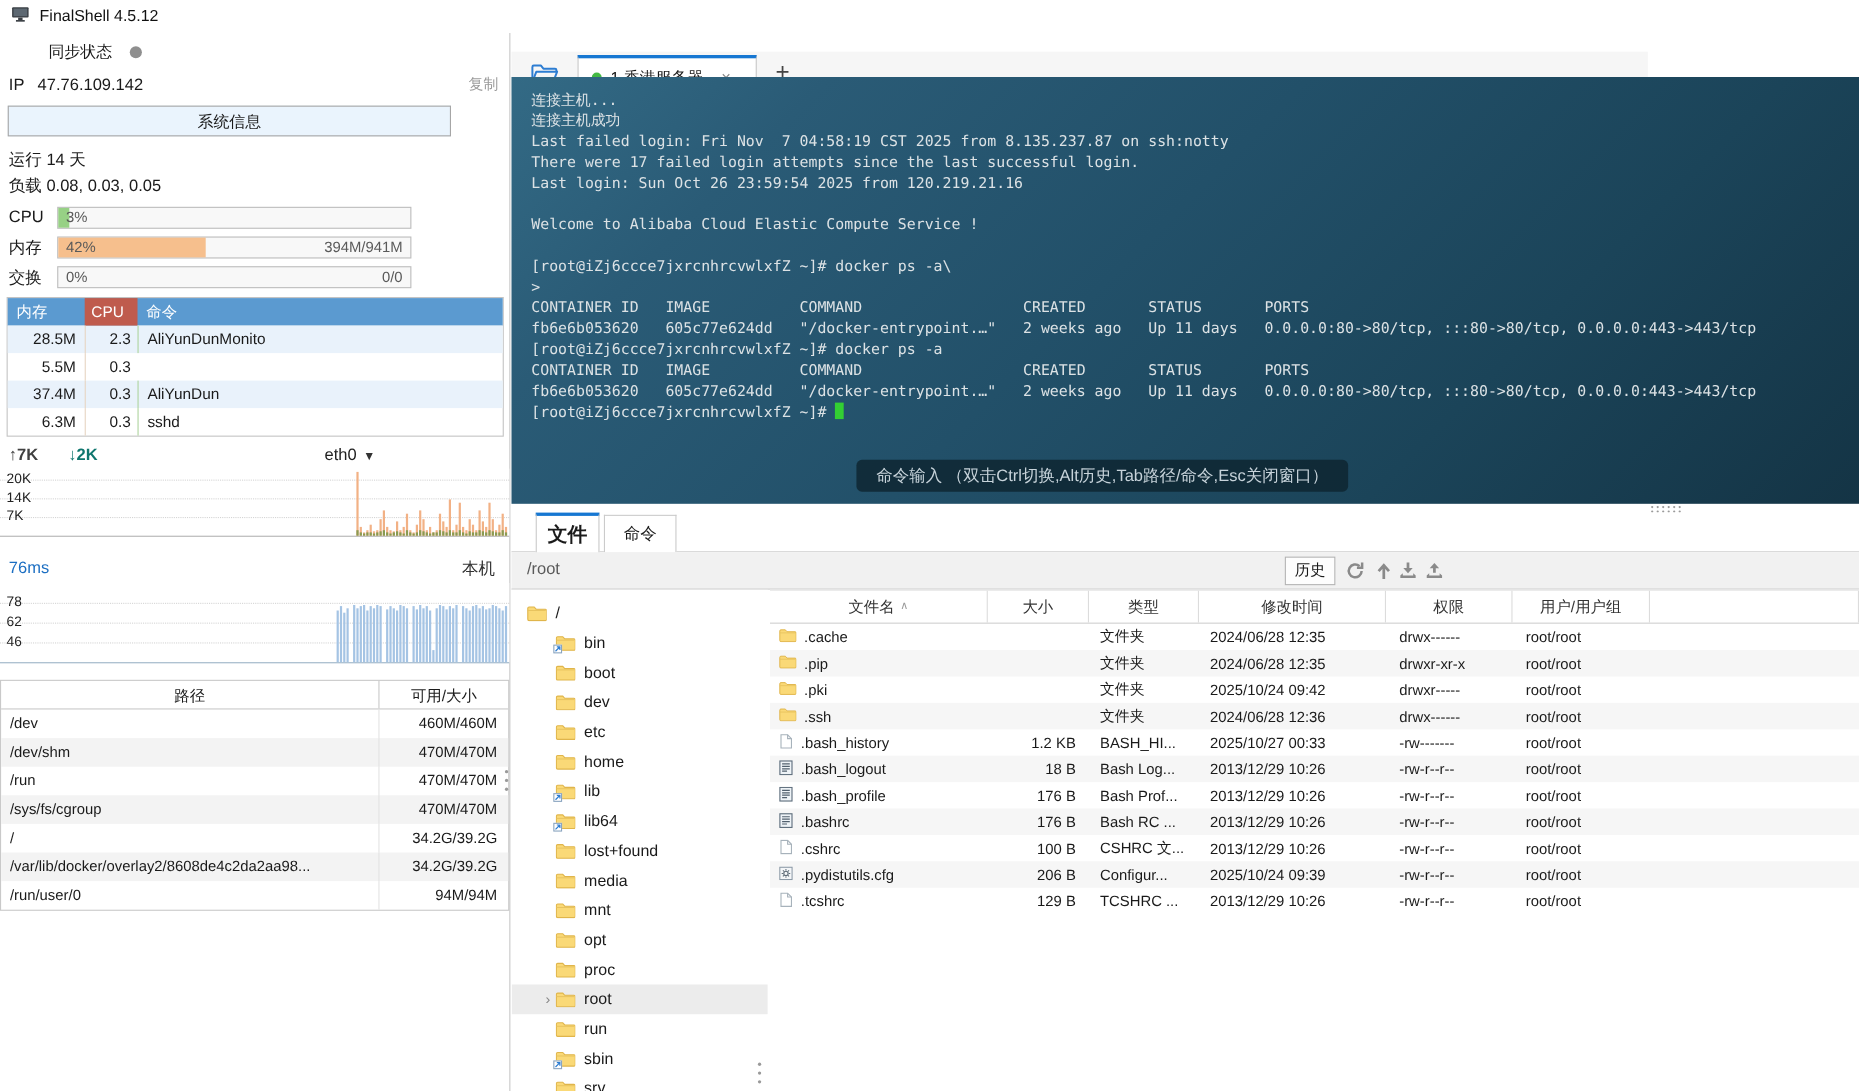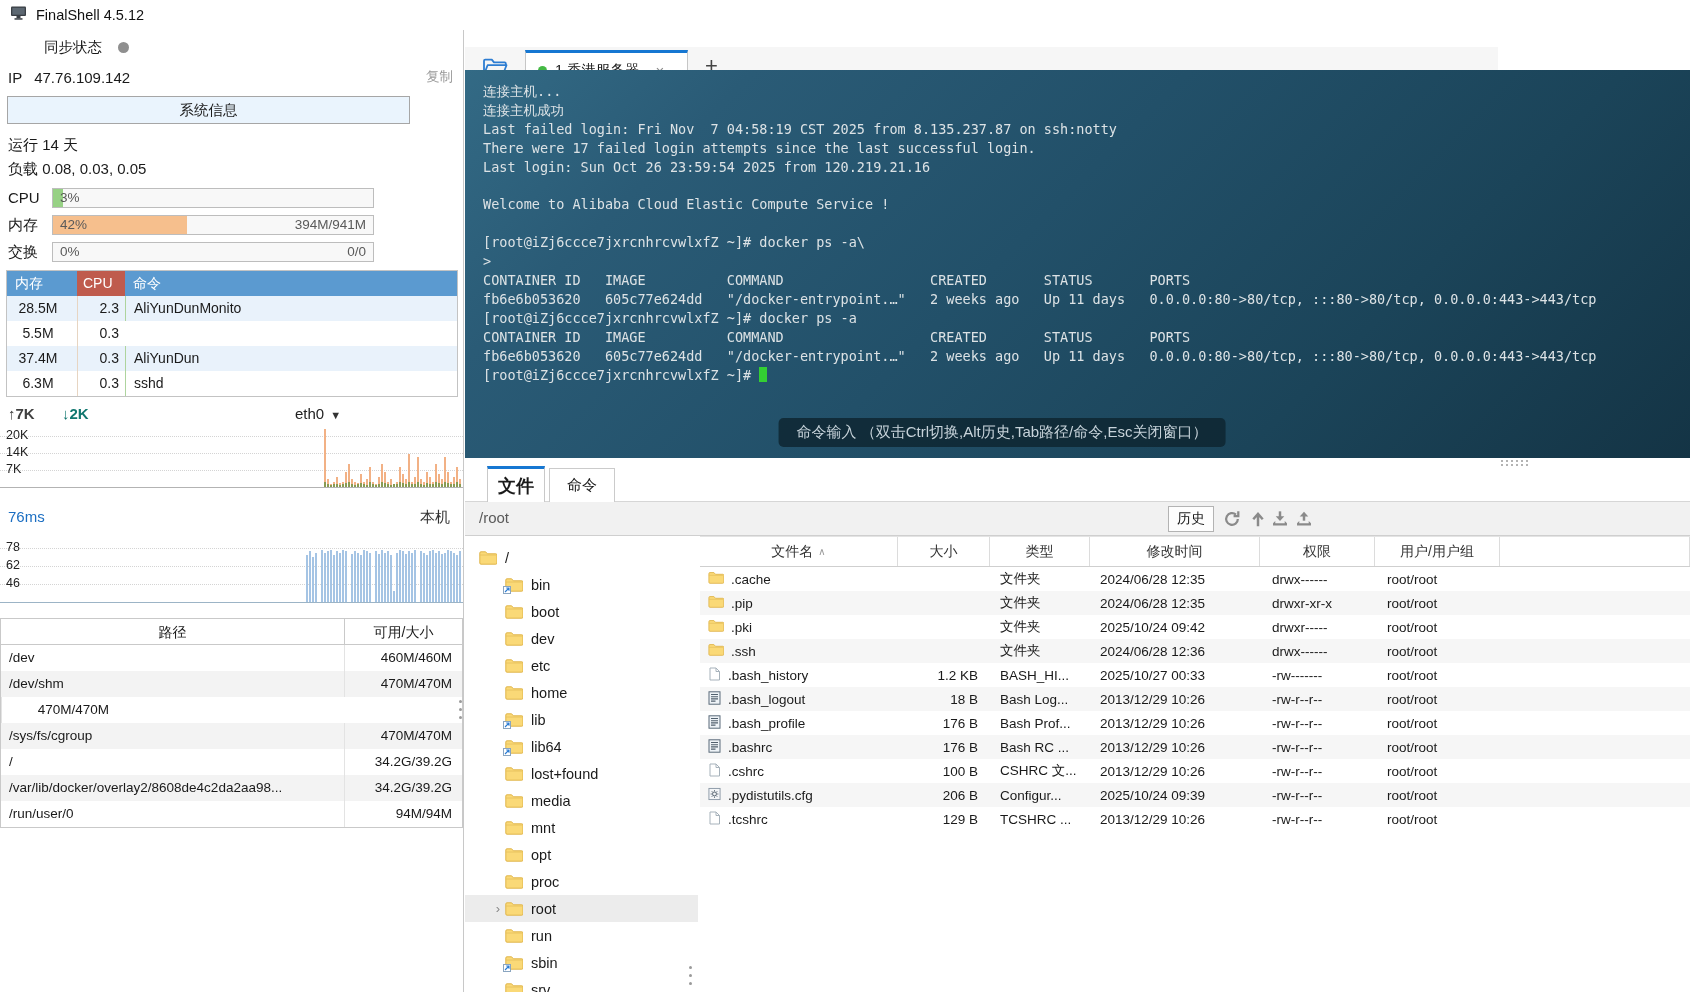--- a/index.html
+++ b/index.html
@@ -27,21 +27,21 @@
   .meter { position:absolute; left:52px; top:0; width:322px; height:20px; border:1px solid #bdbdbd; background:#f8f8f8; }
   .meter .fill { position:absolute; left:0; top:0; bottom:0; }
   .meter .ltext { position:absolute; left:7px; top:1px; font-size:13.5px; color:#5a5a5a; }
   .meter .rtext { position:absolute; right:7px; top:1px; font-size:13.5px; color:#5a5a5a; }
   .fill-cpu { background:#97d185; }
   .fill-mem { background:#f6bf8d; }
 
   
   .proc-table { position:absolute; left:6px; top:240px; width:452px; border:1px solid #c3c3c3; font-size:14px; }
   .prow { display:flex; height:25px; line-height:25px; }
-  .prow .c1 { width:70px; text-align:center; padding-right:8px; }
+  .prow .c1 { width:70px; text-align:right; padding-right:8px; }
   .prow .c2 { width:48px; text-align:right; padding-right:6px; border-left:1px solid #e7d5c2; }
   .prow .c3 { flex:1; padding-left:8px; border-left:1px solid #aed49e; overflow:hidden; white-space:nowrap; }
   .prow.phead { background:#5b9ad0; color:#fff; }
   .prow.phead .c1 { text-align:left; padding-left:8px; }
   .prow.phead .c2 { background:#bf5b4d; text-align:left; padding-left:6px; border-left:none; }
   .prow.phead .c3 { border-left:none; }
   .prow.alt { background:#e9f2fb; }
 
   
   .net-header { position:absolute; left:0; top:375px; width:464px; height:18px; font-size:15px; }
@@ -409,20 +409,21 @@
       <div id="disk-rows">
           <div class="drow">
             <div class="dc1">/dev</div>
             <div class="dc2">460M/460M</div>
           </div>
           <div class="drow alt">
             <div class="dc1">/dev/shm</div>
             <div class="dc2">470M/470M</div>
           </div>
           <div class="drow">
+            <div class="dc1">/run</div>
             <div class="dc2">470M/470M</div>
           </div>
           <div class="drow alt">
             <div class="dc1">/sys/fs/cgroup</div>
             <div class="dc2">470M/470M</div>
           </div>
           <div class="drow">
             <div class="dc1">/</div>
             <div class="dc2">34.2G/39.2G</div>
           </div>

